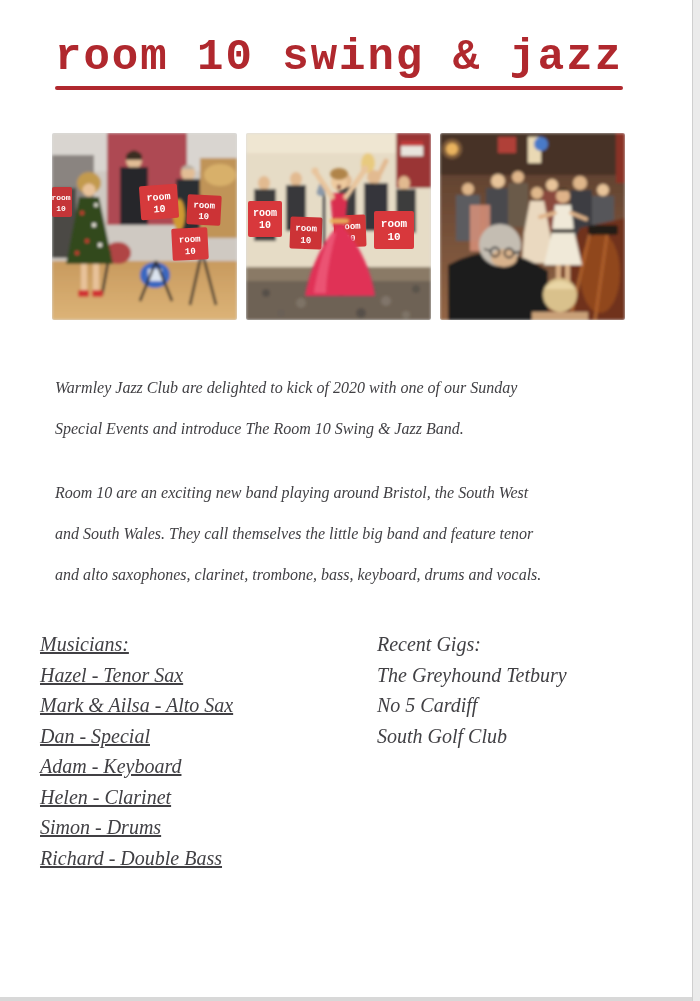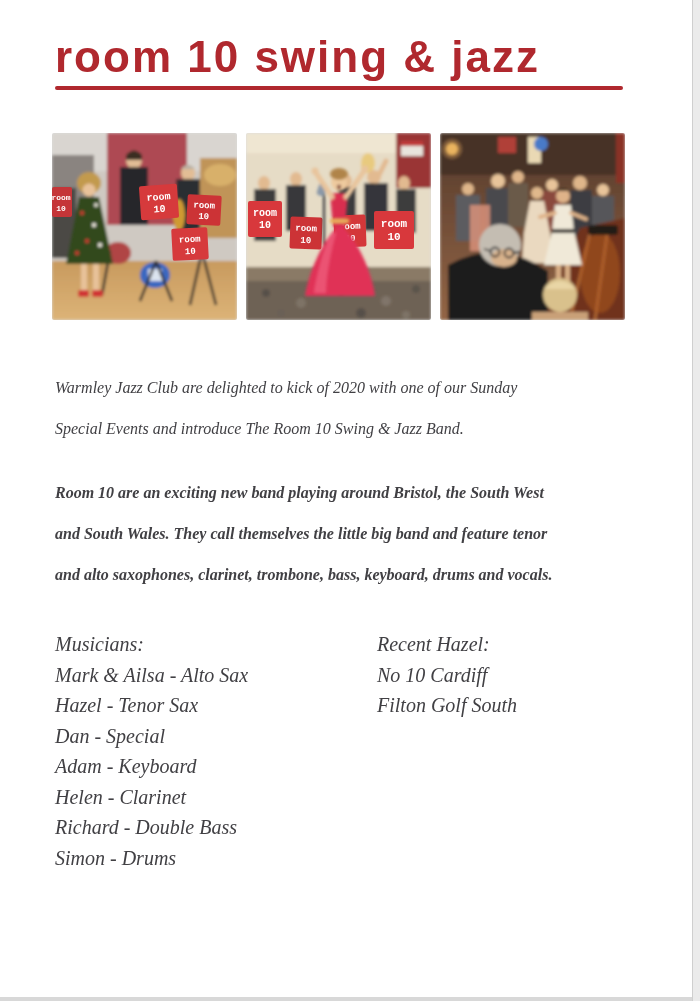--- a/index.html
+++ b/index.html
@@ -1,31 +1,31 @@
 <!DOCTYPE html>
 <html><head>
 <meta charset="utf-8">
 <style>
   html,body{margin:0;padding:0;background:#ffffff;}
   .page{position:relative;width:700px;height:1001px;background:#ffffff;overflow:hidden;
         font-family:"Liberation Serif","DejaVu Serif",serif;}
   .title{position:absolute;left:55px;top:33px;width:580px;
-         font-family:Liberation Sans, sans-serif;
+         font-family:Liberation Mono, monospace;
          font-weight:700;font-size:44px;line-height:48px;letter-spacing:2px;
          color:#b0282e;white-space:nowrap;}
   .rule{position:absolute;left:55px;top:86px;width:568px;height:4px;background:#b0282e;border-radius:2px;}
   .photos{position:absolute;left:52px;top:133px;display:flex;gap:9px;}
   .photo{width:185px;height:187px;border-radius:2px;overflow:hidden;background:#ddd;flex:0 0 auto;}
   .photo svg{display:block;}
   .para{position:absolute;left:55px;width:620px;font-style:italic;font-size:16px;
         line-height:41px;color:#414044;white-space:pre-line;}
   .para1{top:367px;}
-  .para2{top:472px;font-weight:bold;}
+  .para2{top:472px;}
   .col{position:absolute;top:629px;font-style:italic;font-size:20px;line-height:30.5px;color:#414044;}
-  .col-left{left:55px;}
+  .col-left{left:40px;text-decoration:underline;}
   .col-right{left:377px;}
   .scroll-strip{position:absolute;top:0;right:0;width:7px;height:1001px;background:#ebebeb;border-left:1px solid #cfcfcf;}
   .bottom-bar{position:absolute;left:0;bottom:0;width:700px;height:4px;background:#d8d8d8;}
   .sign-text{font-family:"Liberation Mono","DejaVu Sans Mono",monospace;font-weight:700;}
 </style>
 </head>
 <body>
 
 <div class="page">
 
@@ -233,31 +233,32 @@
   </div>
 
   <div class="para para1">Warmley Jazz Club are delighted to kick of 2020 with one of our Sunday
 Special Events and introduce The Room 10 Swing &amp; Jazz Band.</div>
   <div class="para para2">Room 10 are an exciting new band playing around Bristol, the South West
 and South Wales.  They call themselves the little big band and feature tenor
 and alto saxophones, clarinet, trombone, bass, keyboard, drums and vocals.</div>
 
   <div class="col col-left">
     <div>Musicians:</div>
+    <div>Hazel - Tenor Sax</div>
     <div>Mark &amp; Ailsa - Alto Sax</div>
-    <div>Hazel - Tenor Sax</div>
     <div>Dan - Special</div>
     <div>Adam - Keyboard</div>
     <div>Helen - Clarinet</div>
+    <div>Simon - Drums</div>
     <div>Richard - Double Bass</div>
-    <div>Simon - Drums</div>
   </div>
 
   <div class="col col-right">
-    <div>Recent Hazel:</div>
-    <div>No 10 Cardiff</div>
-    <div>Filton Golf South</div>
+    <div>Recent Gigs:</div>
+    <div>The Greyhound Tetbury</div>
+    <div>No 5 Cardiff</div>
+    <div>South Golf Club</div>
   </div>
 
   <div class="bottom-bar"></div>
   <div class="scroll-strip"></div>
 
 </div>
 
 </body></html>

